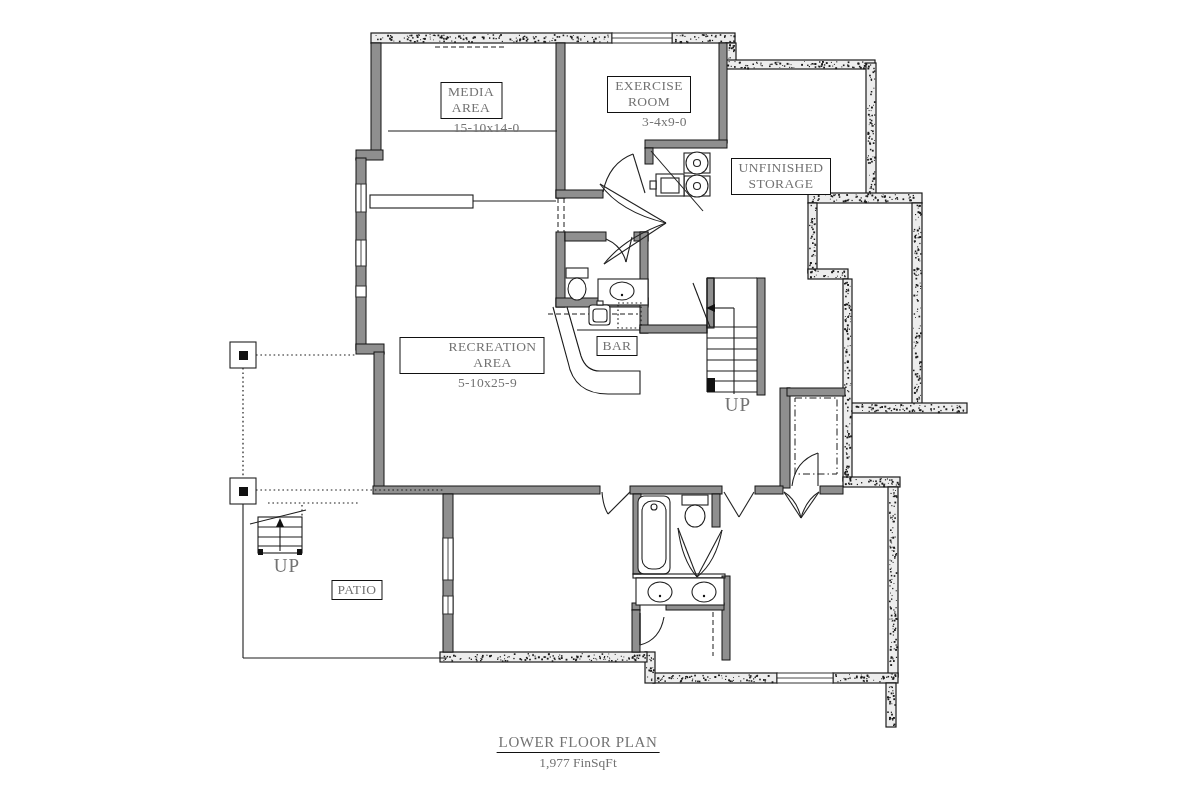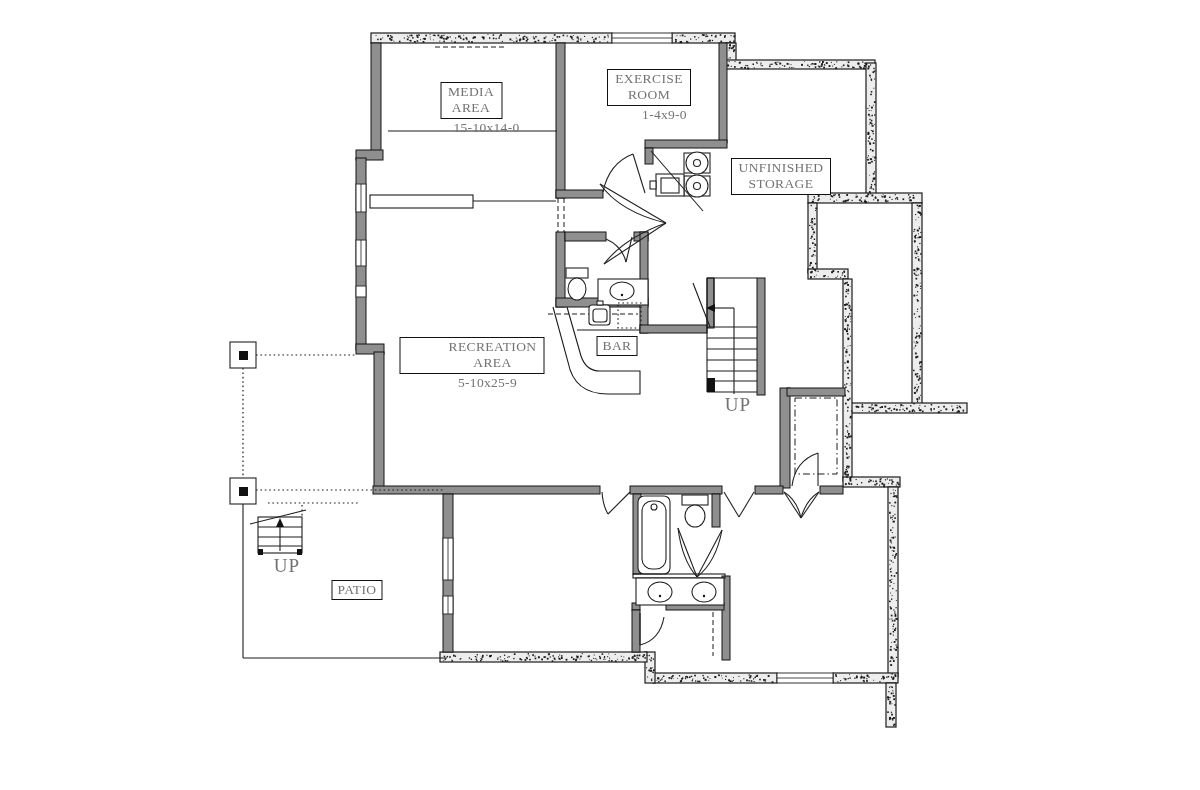--- a/index.html
+++ b/index.html
@@ -1514,23 +1514,23 @@
       <line class="tl" x1="250" y1="524" x2="306" y2="510"></line>
     </g>
   </g>
 </svg>
 
 <div class="room-label" style="left:471px;top:82px;">
   <span class="name" style="width:50px;">MEDIA AREA</span>
   <div class="dims">15-10x14-0</div>
 </div>
 
-<div class="room-label" style="left:649px;top:69px;">
+<div class="room-label" style="left:649px;top:76px;">
   <span class="name" style="width:72px;">EXERCISE ROOM</span>
-  <div class="dims">1-4x9-0</div>
+  <div class="dims">3-4x9-0</div>
 </div>
 
 <div class="room-label" style="left:781px;top:150px;margin-top:8px;">
   <span class="name" style="width:88px;">UNFINISHED STORAGE</span>
   <div class="dims"></div>
 </div>
 
 <div class="room-label" style="left:472px;top:337px;">
   <span class="name" style="width:92px;padding-left:46px;">RECREATION AREA</span>
   <div class="dims">5-10x25-9</div>
@@ -1544,14 +1544,18 @@
 
 
 <div class="room-label" style="left:357px;top:580px;">
   <span class="name">PATIO</span>
   <div class="dims"></div>
 </div>
 
 <div class="up-label" style="left:738px;top:394px;">UP</div>
 <div class="up-label" style="left:287px;top:555px;">UP</div>
 
-
+<div class="title-block" style="left:578px;top:733px;">
+  <div class="main">LOWER FLOOR PLAN</div>
+  <div class="area">1,977 FinSqFt</div>
 </div>
 
+</div>
+
 </body></html>

